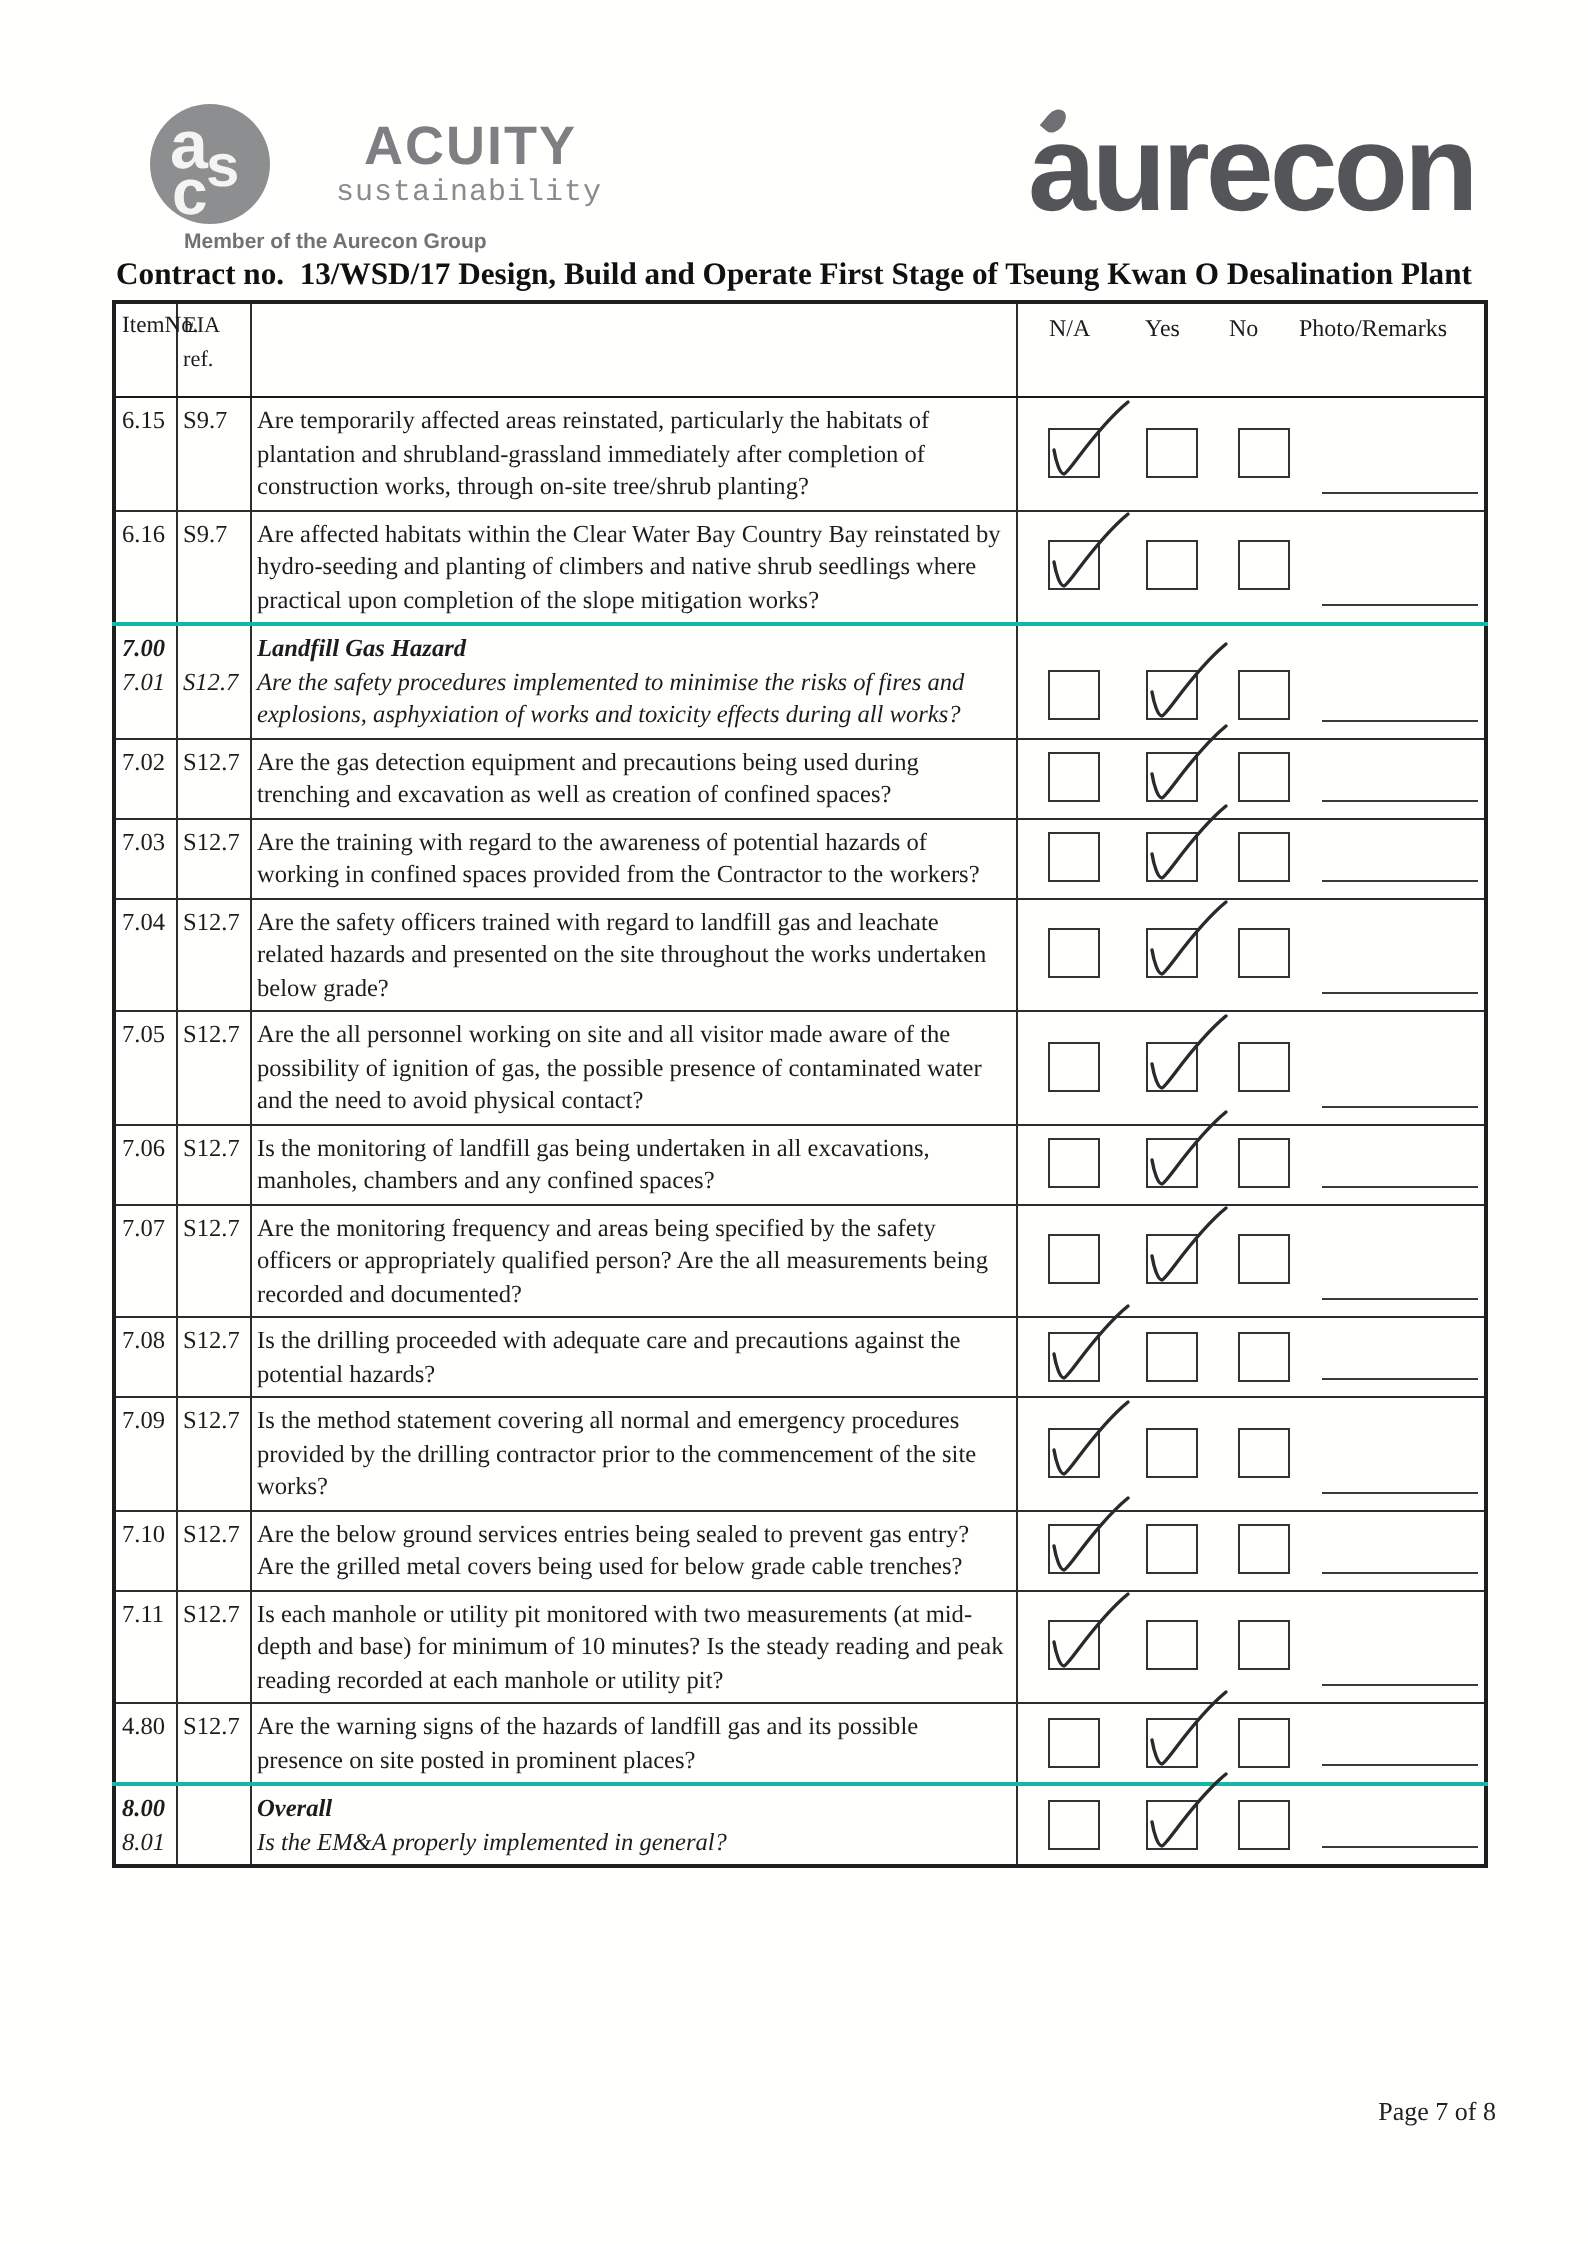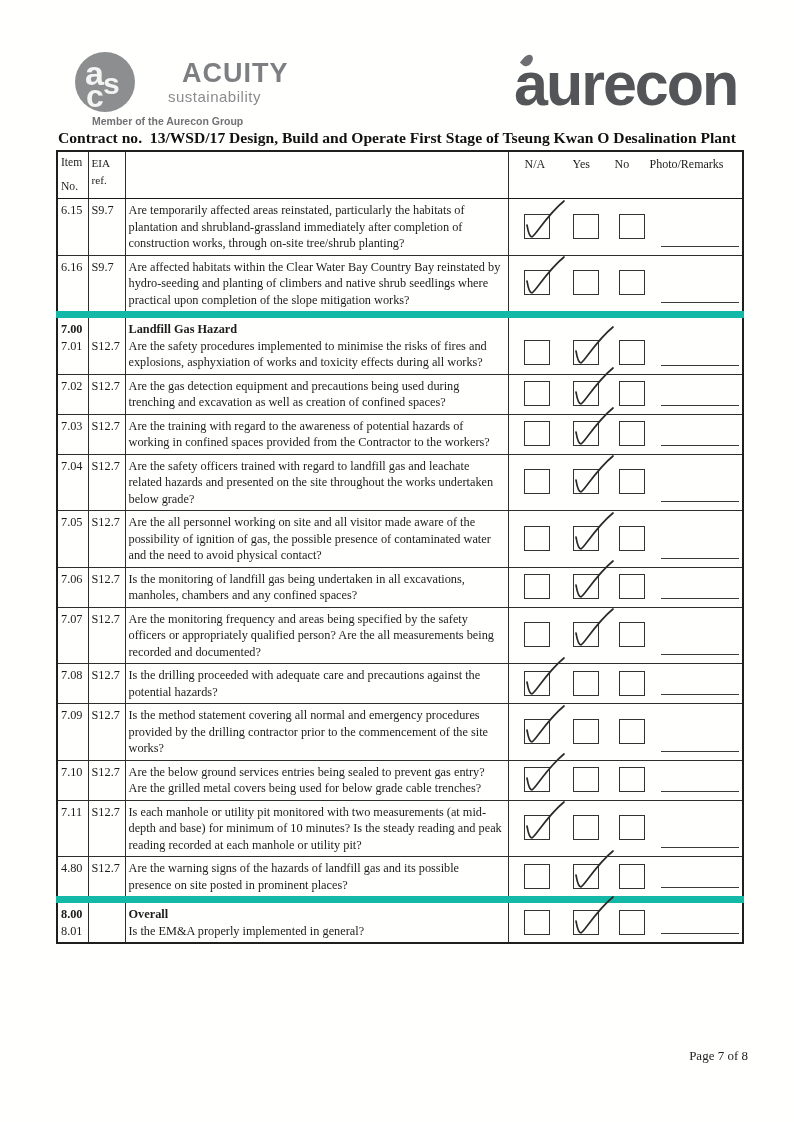--- a/index.html
+++ b/index.html
@@ -10,21 +10,21 @@
   .acuity{position:absolute;left:72px;top:50px;width:260px;height:80px;}
   .acuity-circle{position:absolute;left:3px;top:2px;width:60px;height:60px;border-radius:50%;
                  background:#8d8e90;overflow:hidden;}
   .acuity-circle span{position:absolute;color:#f4f4f2;font-family:"Liberation Sans",sans-serif;
                  font-weight:bold;line-height:1;}
   .mono-a{font-size:34px;left:10px;top:4px;}
   .mono-s{font-size:30px;left:28px;top:17px;}
   .mono-c{font-size:32px;left:11px;top:28px;}
   .acuity-name{position:absolute;left:70px;top:8px;font-family:"Liberation Sans",sans-serif;
                font-weight:bold;font-size:27px;letter-spacing:1px;color:#7e7f82;margin-left:40px;}
-  .acuity-tag{position:absolute;left:96px;top:38px;font-family:Liberation Sans, sans-serif;
+  .acuity-tag{position:absolute;left:96px;top:38px;font-family:Liberation Mono, monospace;
               font-size:15px;color:#8a8b8d;letter-spacing:.5px;}
   .acuity-member{position:absolute;left:20px;top:65px;font-family:"Liberation Sans",sans-serif;
                  font-weight:bold;font-size:10.5px;color:#717275;}
   .aurecon{position:absolute;left:514px;top:56px;width:240px;height:60px;
            font-family:"Liberation Sans",sans-serif;font-weight:bold;font-size:61px;
            letter-spacing:-2px;color:#545559;line-height:56px;}
   .aurecon-leaf{position:absolute;left:9px;top:-2px;width:9px;height:13px;background:#6e6f72;
                 border-radius:60% 60% 60% 0;transform:rotate(40deg);}
 
   
@@ -32,27 +32,27 @@
              font-weight:bold;font-size:15.6px;white-space:pre-wrap;color:#111;}
 
   
   table.checklist{position:absolute;left:56px;top:150px;width:686px;border-collapse:collapse;
                   table-layout:fixed;}
   table.checklist col.w-item{width:31px;} table.checklist col.w-eia{width:37px;}
   table.checklist col.w-q{width:383px;}  table.checklist col.w-ans{width:235px;}
   table.checklist{border:2px solid #1f1f1f;}
   table.checklist td,table.checklist th{border:1.4px solid #2d2d2d;vertical-align:top;
         padding:3px 3px;font-size:12.3px;line-height:16.5px;font-weight:normal;text-align:left;}
-  tr.thick-top td{border-top:7px solid #14b8a6;}
+  tr.thick-top td{border-top:2px solid #14b8a6;font-style:italic;}
   thead th{border-bottom:1.8px solid #1a1a1a !important;}
   .c-item{padding-left:3px;margin-left:12px;}
   .c-eia{font-size:11.6px;}
   .c-q{text-align:justify;}
   .sec-title,.sec-num{font-weight:bold;}
-  .hdr-item{height:40px;display:flex;flex-direction:column;justify-content:space-between;
+  .hdr-item{height:40px;display:flex;flex-direction:row;justify-content:space-between;
             font-size:11.6px;}
   .hdr-eia{font-size:11.2px;}
   .c-ans{position:relative;padding:0;}
   .h-ans{position:relative;height:40px;padding:0;}
   .h-lbl{position:absolute;top:4px;font-size:12px;}
   .h-na{left:16px;width:28px;} .h-yes{left:64px;width:28px;} .h-no{left:106px;width:34px;}
   .h-photo{left:141px;width:94px;}
 
   .answers{position:absolute;inset:0;}
   .cb{position:absolute;top:50%;margin-top:-13px;width:24px;height:23px;

